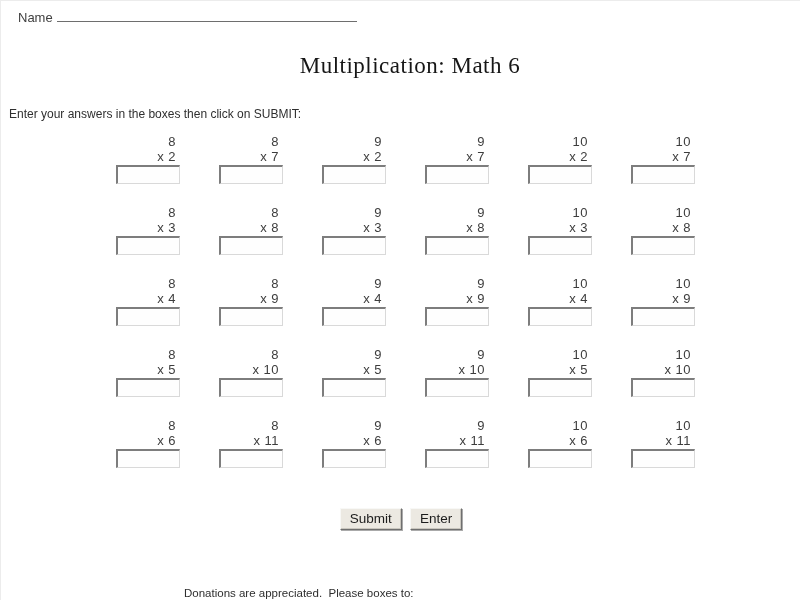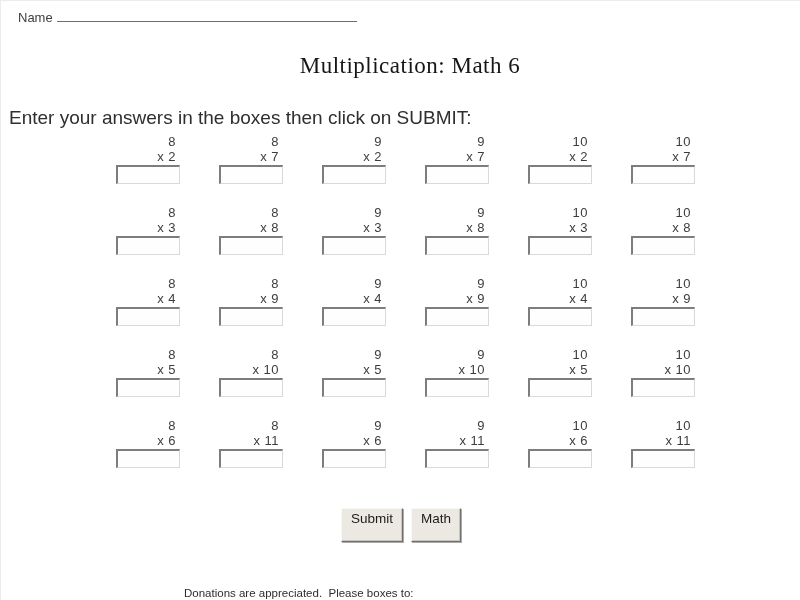--- a/index.html
+++ b/index.html
@@ -27,21 +27,21 @@
     position: absolute; top: 52px; left: 9px; width: 100%;
     text-align: center;
     font-family: "Liberation Serif", serif;
     font-size: 23px; font-weight: 400; color: #161616;
     letter-spacing: 0.5px;
   }
 
   
   .instruction {
     position: absolute; left: 8px; top: 106px;
-    font-size: 19px; color: #2f2f2f;
+    font-size: 12px; color: #2f2f2f;
   }
 
   
   .grid {
     position: absolute; left: 115px; top: 133px;
     display: grid;
     grid-template-columns: repeat(6, 64px);
     column-gap: 39px;
     row-gap: 21px;
   }
@@ -69,21 +69,21 @@
     position: absolute; top: 507px; left: 0; width: 100%;
     display: flex; justify-content: center; gap: 8px;
   }
   .btn {
     font-family: "Liberation Sans", sans-serif;
     font-size: 13.5px; color: #1c1c1c;
     background: #ece9e2;
     border: 1px solid;
     border-color: #f8f8f6 #6f6f6f #6f6f6f #f8f8f6;
     box-shadow: 1px 1px 0 #aaa, inset -1px -1px 0 #c9c6be;
-    padding: 2px 9px 15px 9px;
+    padding: 2px 9px 3px 9px;
     cursor: pointer;
   }
 
   
   .footer {
     position: absolute; left: 183px; top: 556px;
     width: 460px;
     font-size: 11.5px; color: #2e2e2e;
     line-height: 14.5px;
     white-space: pre-wrap;
@@ -248,20 +248,20 @@
     </div>
     <div class="problem">
       <div class="num">10</div>
       <div class="num">x 11</div>
       <input type="text" class="answer" style="">
     </div>
   </div>
 
 <div class="buttons">
   <button type="button" class="btn">Submit</button>
-  <button type="button" class="btn">Math</button>
+  <button type="button" class="btn">Enter</button>
 </div>
 
 <div class="footer">
   <div>Donations are appreciated.  Please boxes to:</div>
   
   
 </div>
 
 </body></html>

